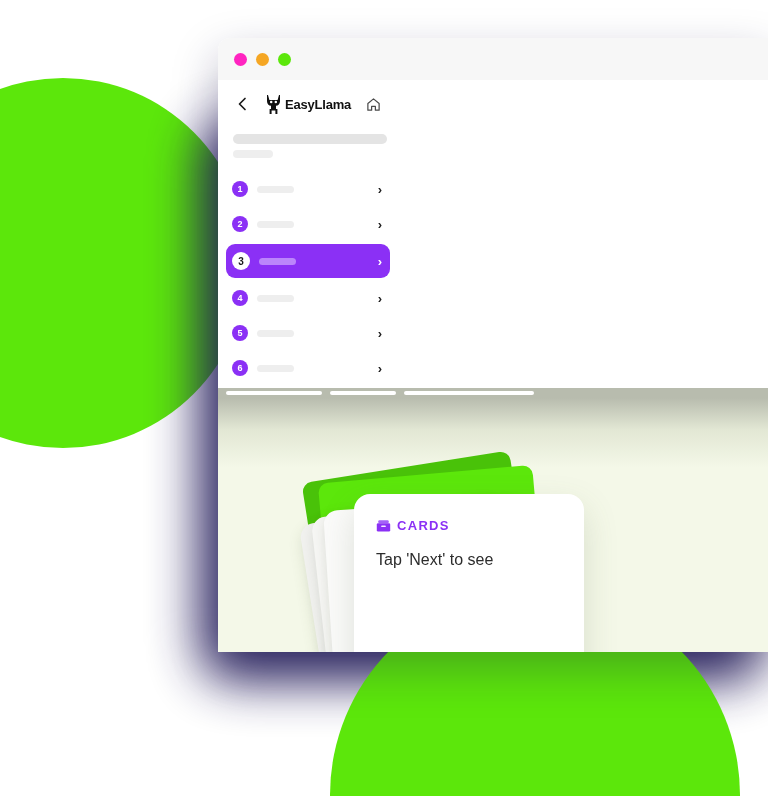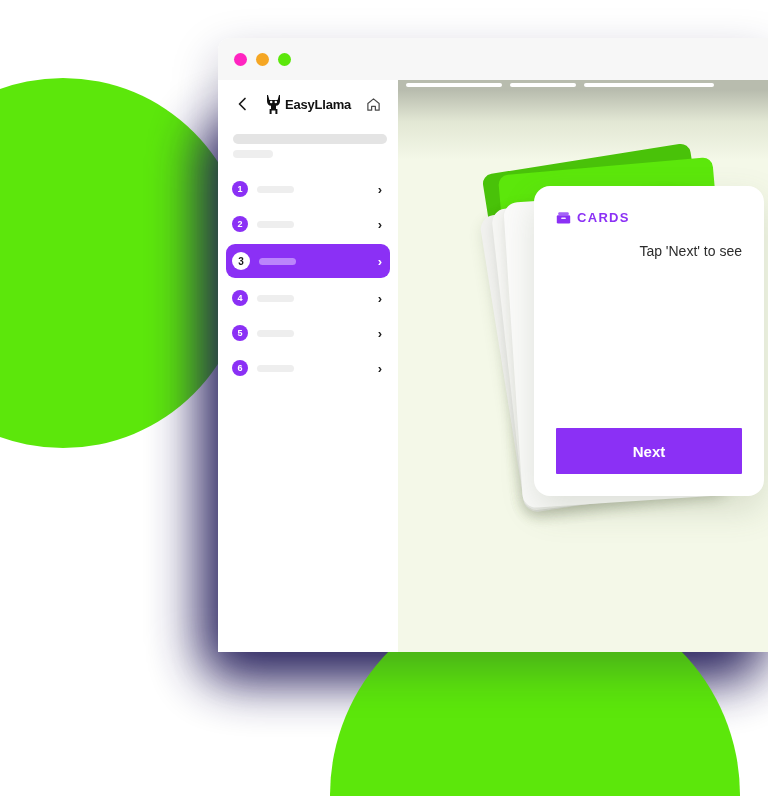--- a/index.html
+++ b/index.html
@@ -80,20 +80,21 @@
   .traffic-light {
     width: 13px;
     height: 13px;
     border-radius: 50%;
     margin-right: 9px;
   }
 
   #window-body {
     display: flex;
     height: 572px;
+    flex-direction: column;
   }
 
   
   #sidebar {
     width: 180px;
     background: #ffffff;
     flex: 0 0 180px;
     padding: 0 8px;
     box-sizing: border-box;
   }
@@ -340,25 +341,24 @@
   #card-title {
     font-family: "Liberation Serif", serif;
     font-size: 24px;
     line-height: 1.32;
     color: #111111;
     font-weight: 400;
     margin: 0 0 14px 0;
     letter-spacing: -0.2px;
   }
   #card-subtitle {
-    font-size: 14px;
+    font-size: 16px;
     color: #2c2c2c;
     margin: 0;
     font-family: "Liberation Sans", sans-serif;
-    text-align: right;
   }
   #next-button {
     position: absolute;
     left: 22px;
     bottom: 22px;
     width: 186px;
     height: 46px;
     background: #8b30f5;
     border: none;
     border-radius: 1px;

